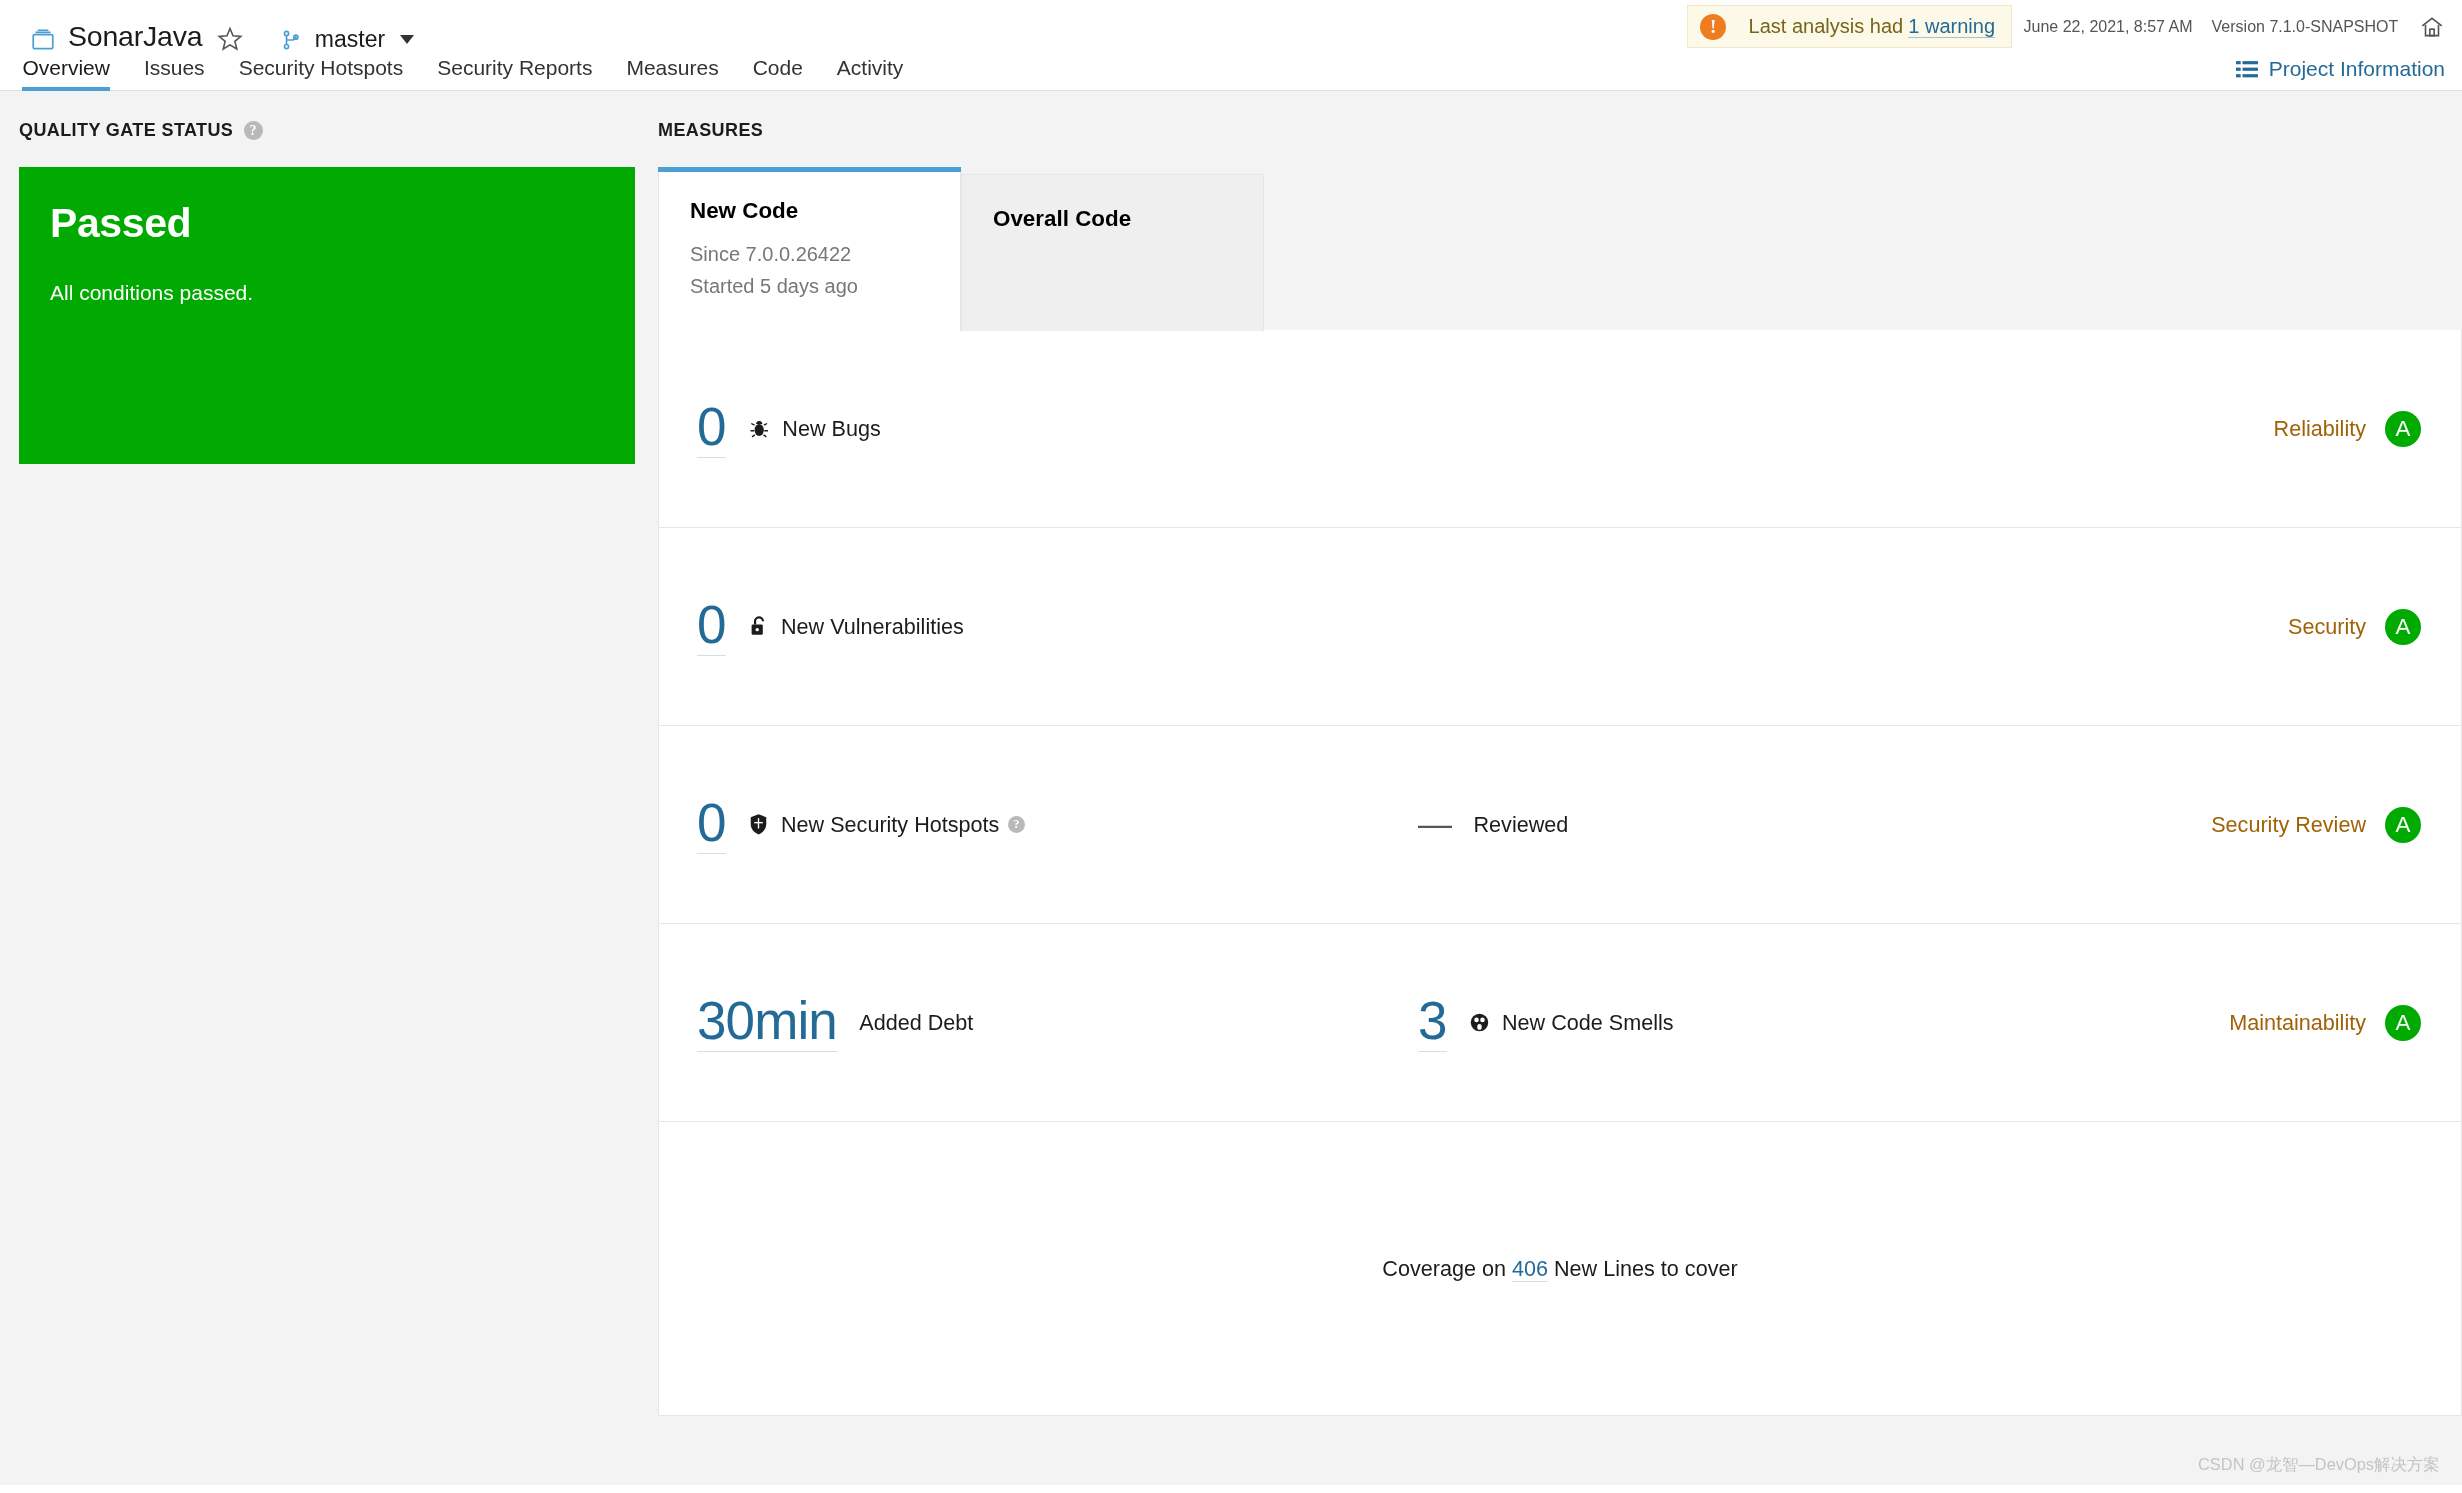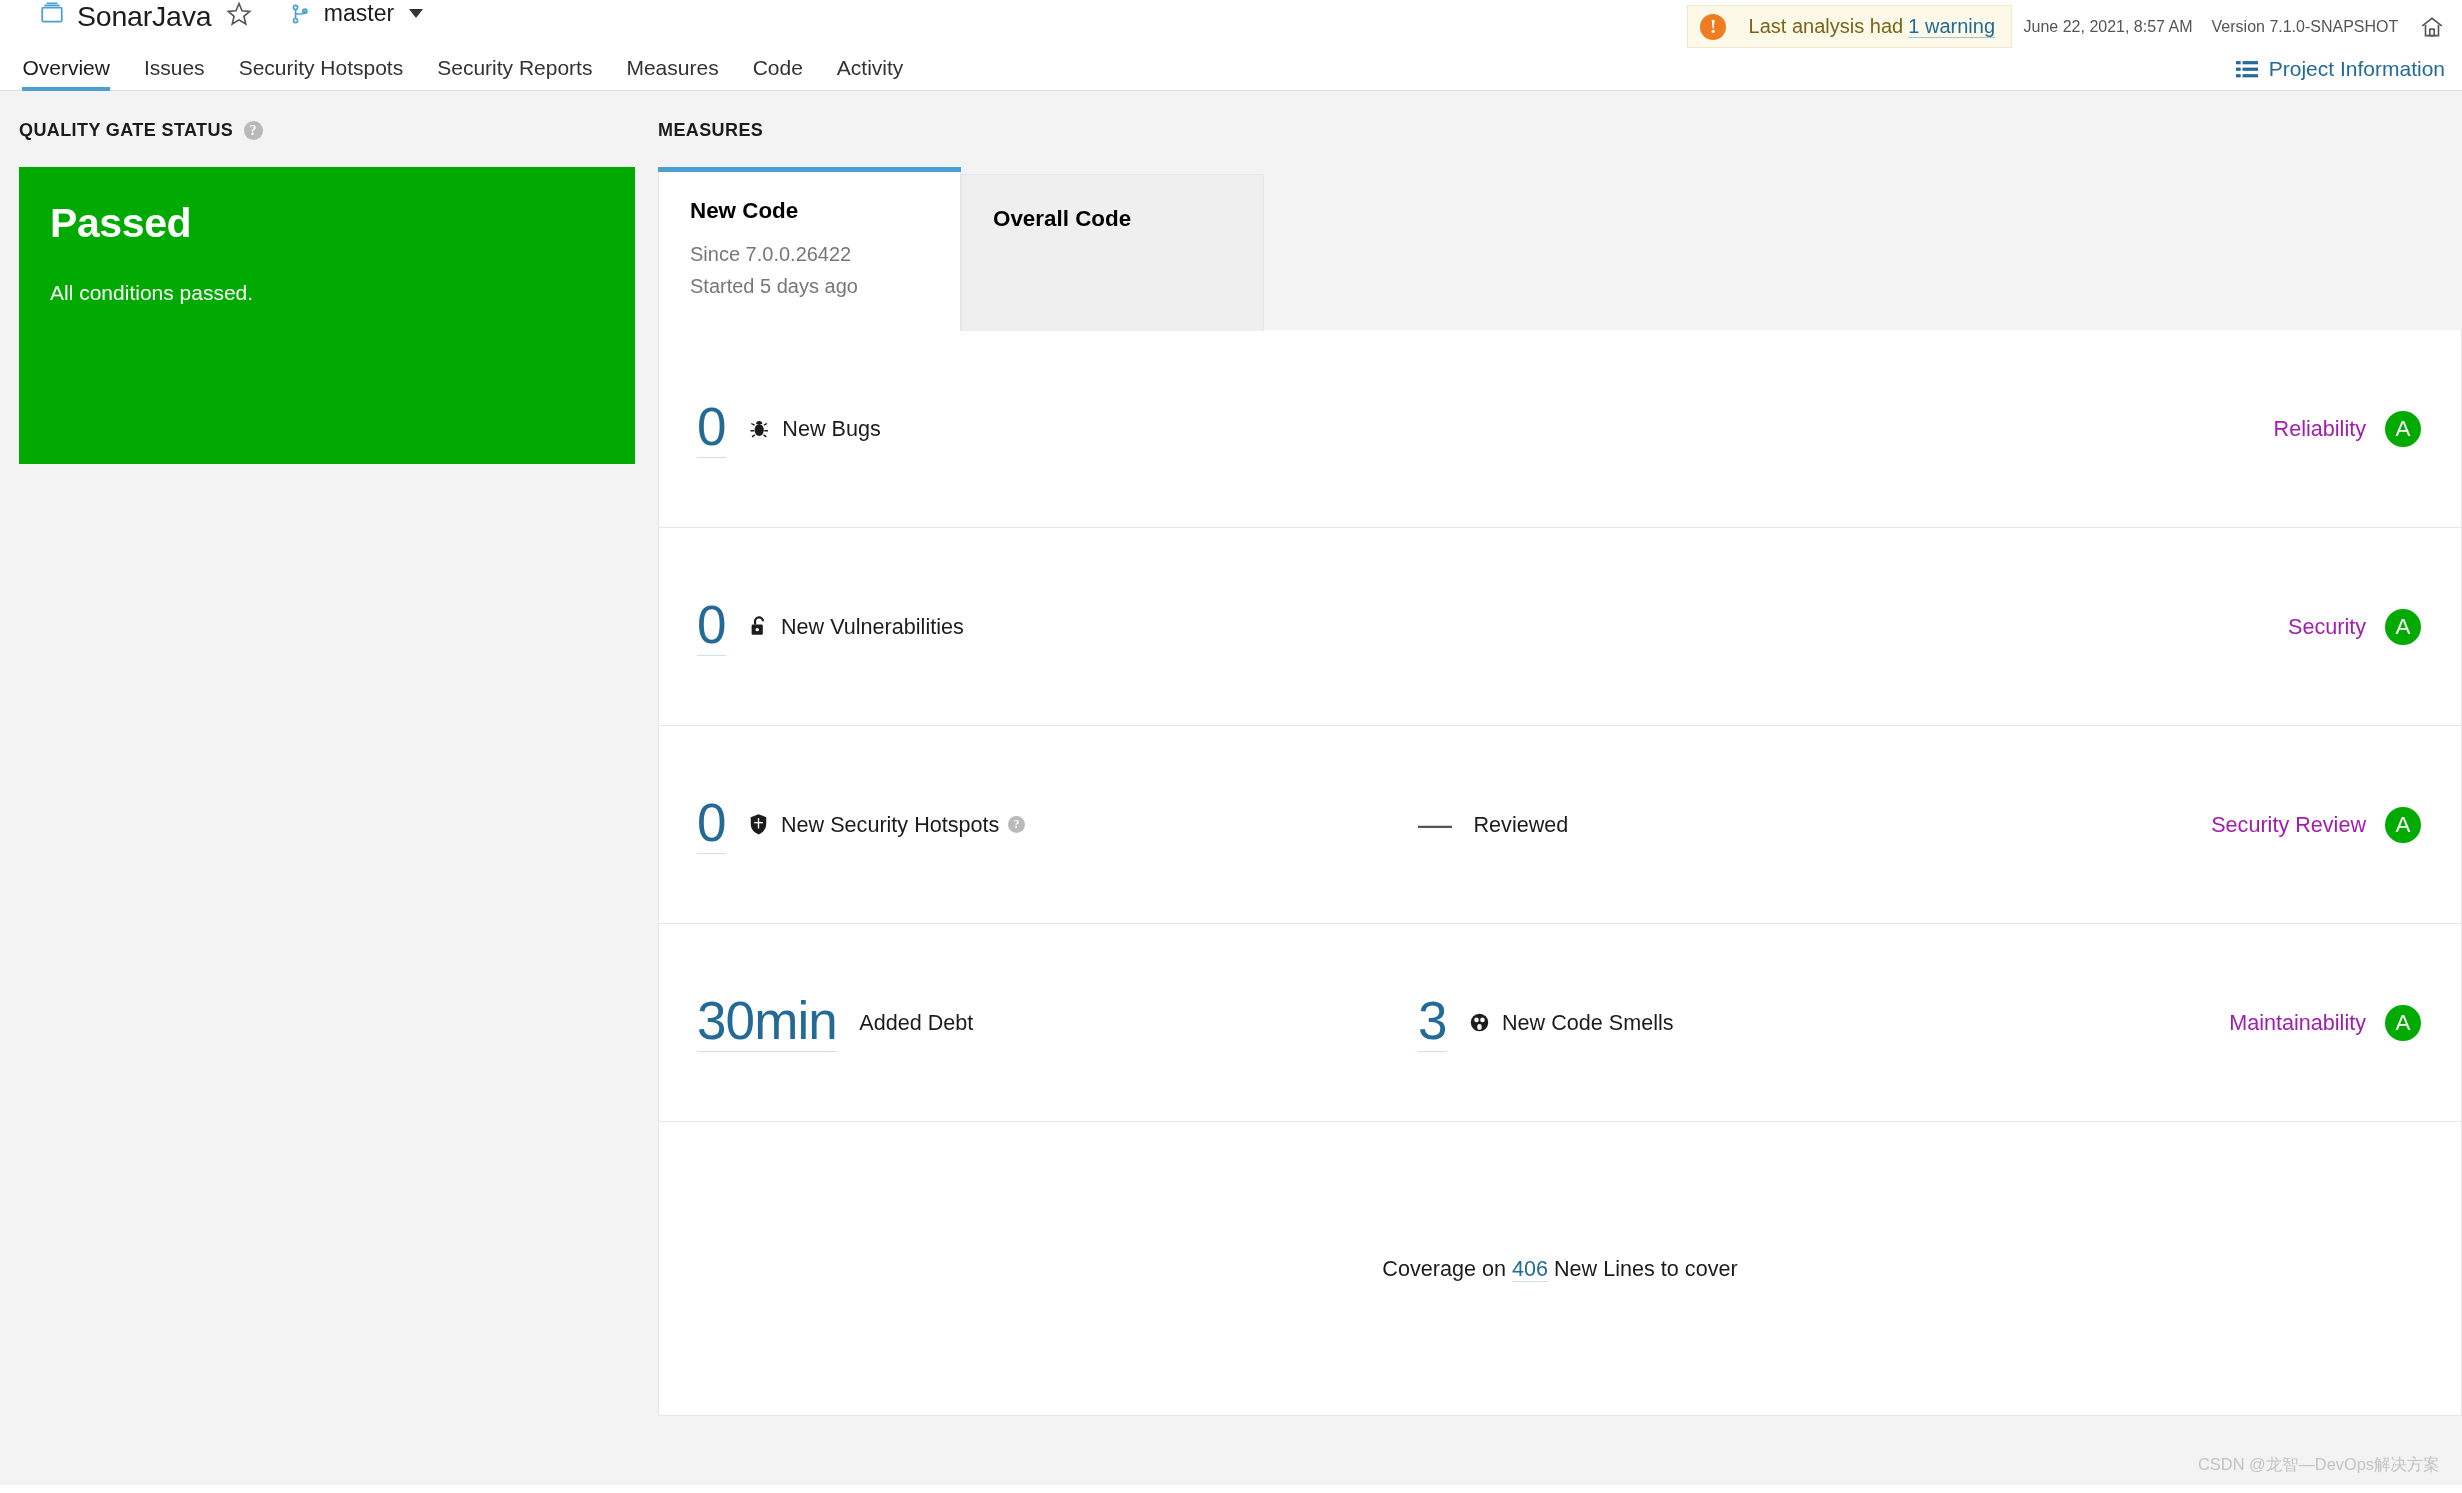--- a/index.html
+++ b/index.html
@@ -12,22 +12,22 @@
     color: #333333;
     overflow: hidden;
   }
 
   
   .topbar {
     position: relative;
     height: 53px;
     background: #ffffff;
     display: flex;
-    align-items: flex-start;
-    padding: 0 39px;
+    align-items: flex-end;
+    padding: 0 30px;
   }
   .proj-icon { margin-right: 12px; display:flex; align-items:center; }
   .proj-name {
     font-size: 28.5px;
     color: #1c1c1c;
     letter-spacing: -0.2px;
     white-space: nowrap;
   }
   .star-icon { margin-left: 14px; display:flex; align-items:center; }
   .branch-wrap {
@@ -277,21 +277,21 @@
   .mlabel .help-dot { width:17px; height:17px; font-size:12px; margin-left:8.6px; }
 
   .rating-wrap {
     position: absolute;
     right: 40px;
     display: flex;
     align-items: center;
   }
   .rating-label {
     font-size: 21.6px;
-    color: #a21caf;
+    color: #a16207;
     margin-right: 19px;
     white-space: nowrap;
   }
   .rating-badge {
     width: 36px; height: 36px;
     border-radius: 50%;
     background: #00aa00;
     color: #fff;
     font-size: 22.4px;
     display: flex; align-items:center; justify-content:center;

